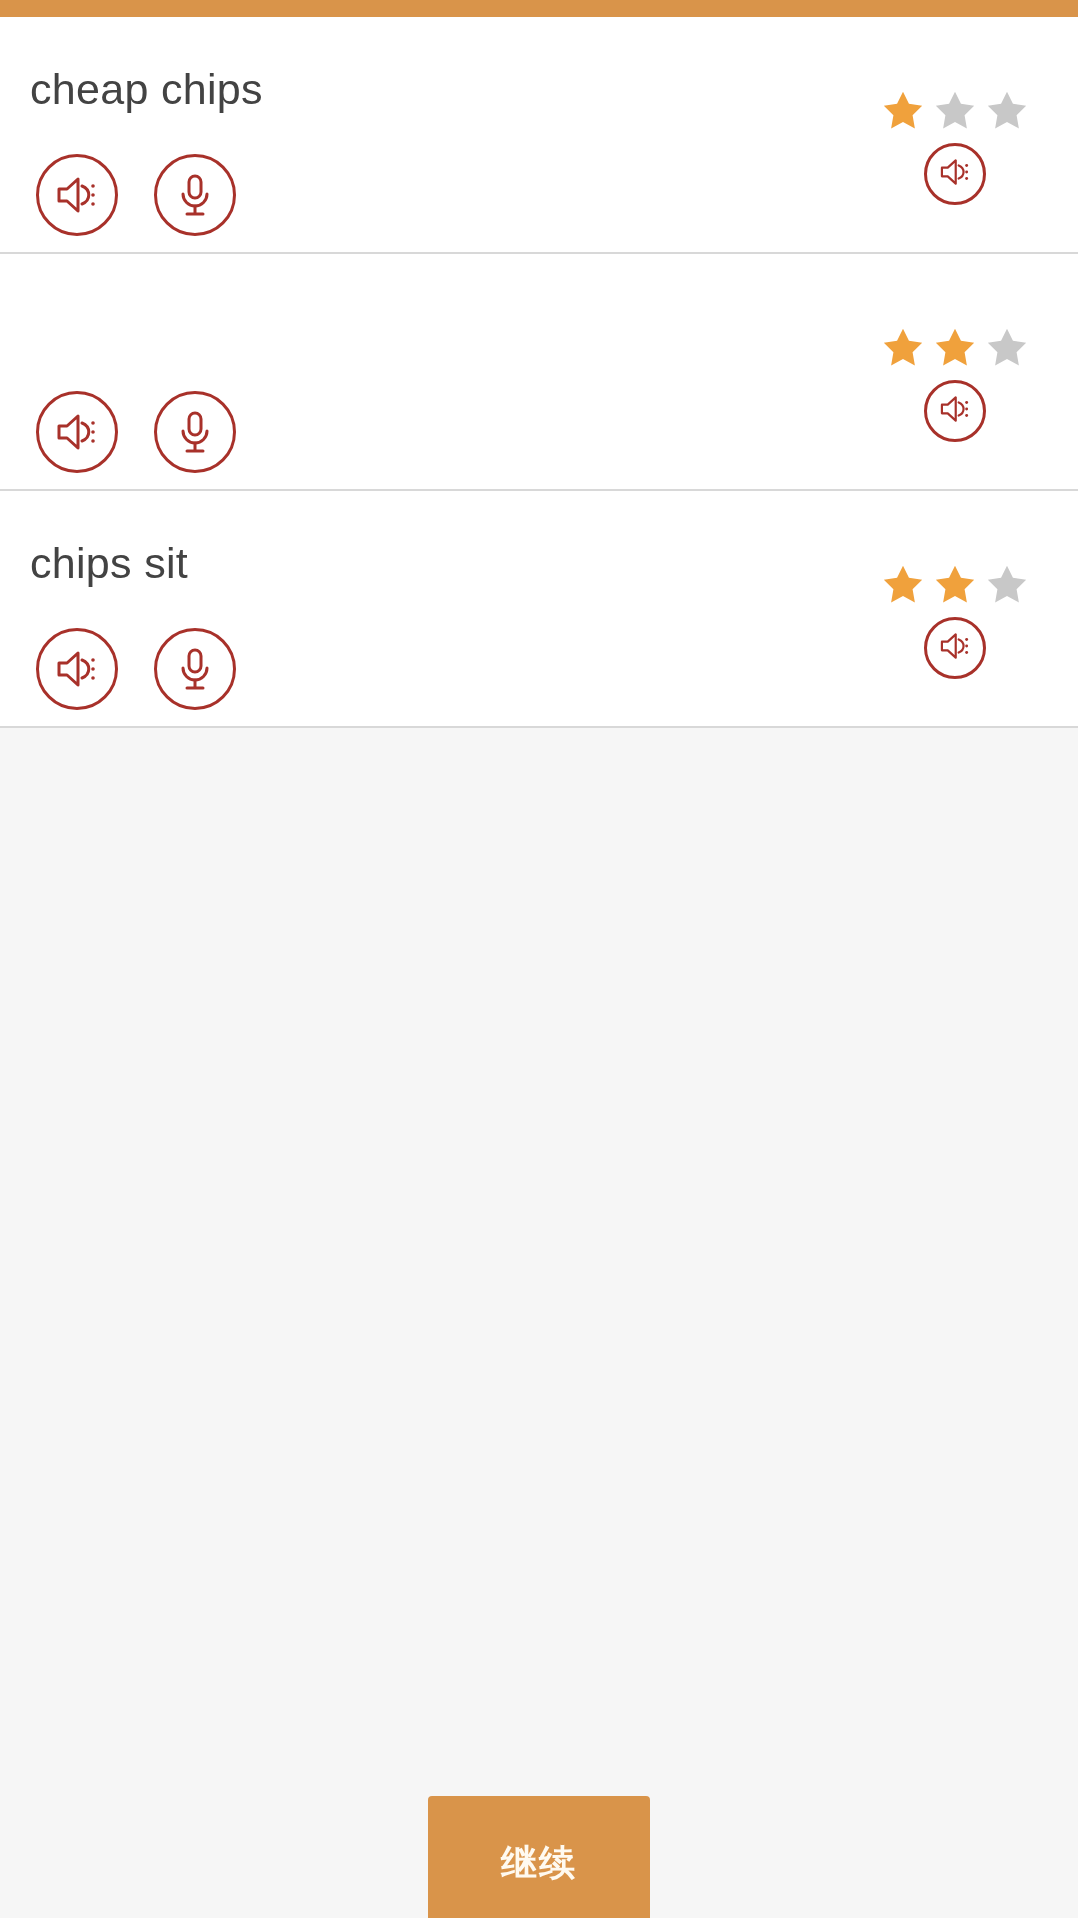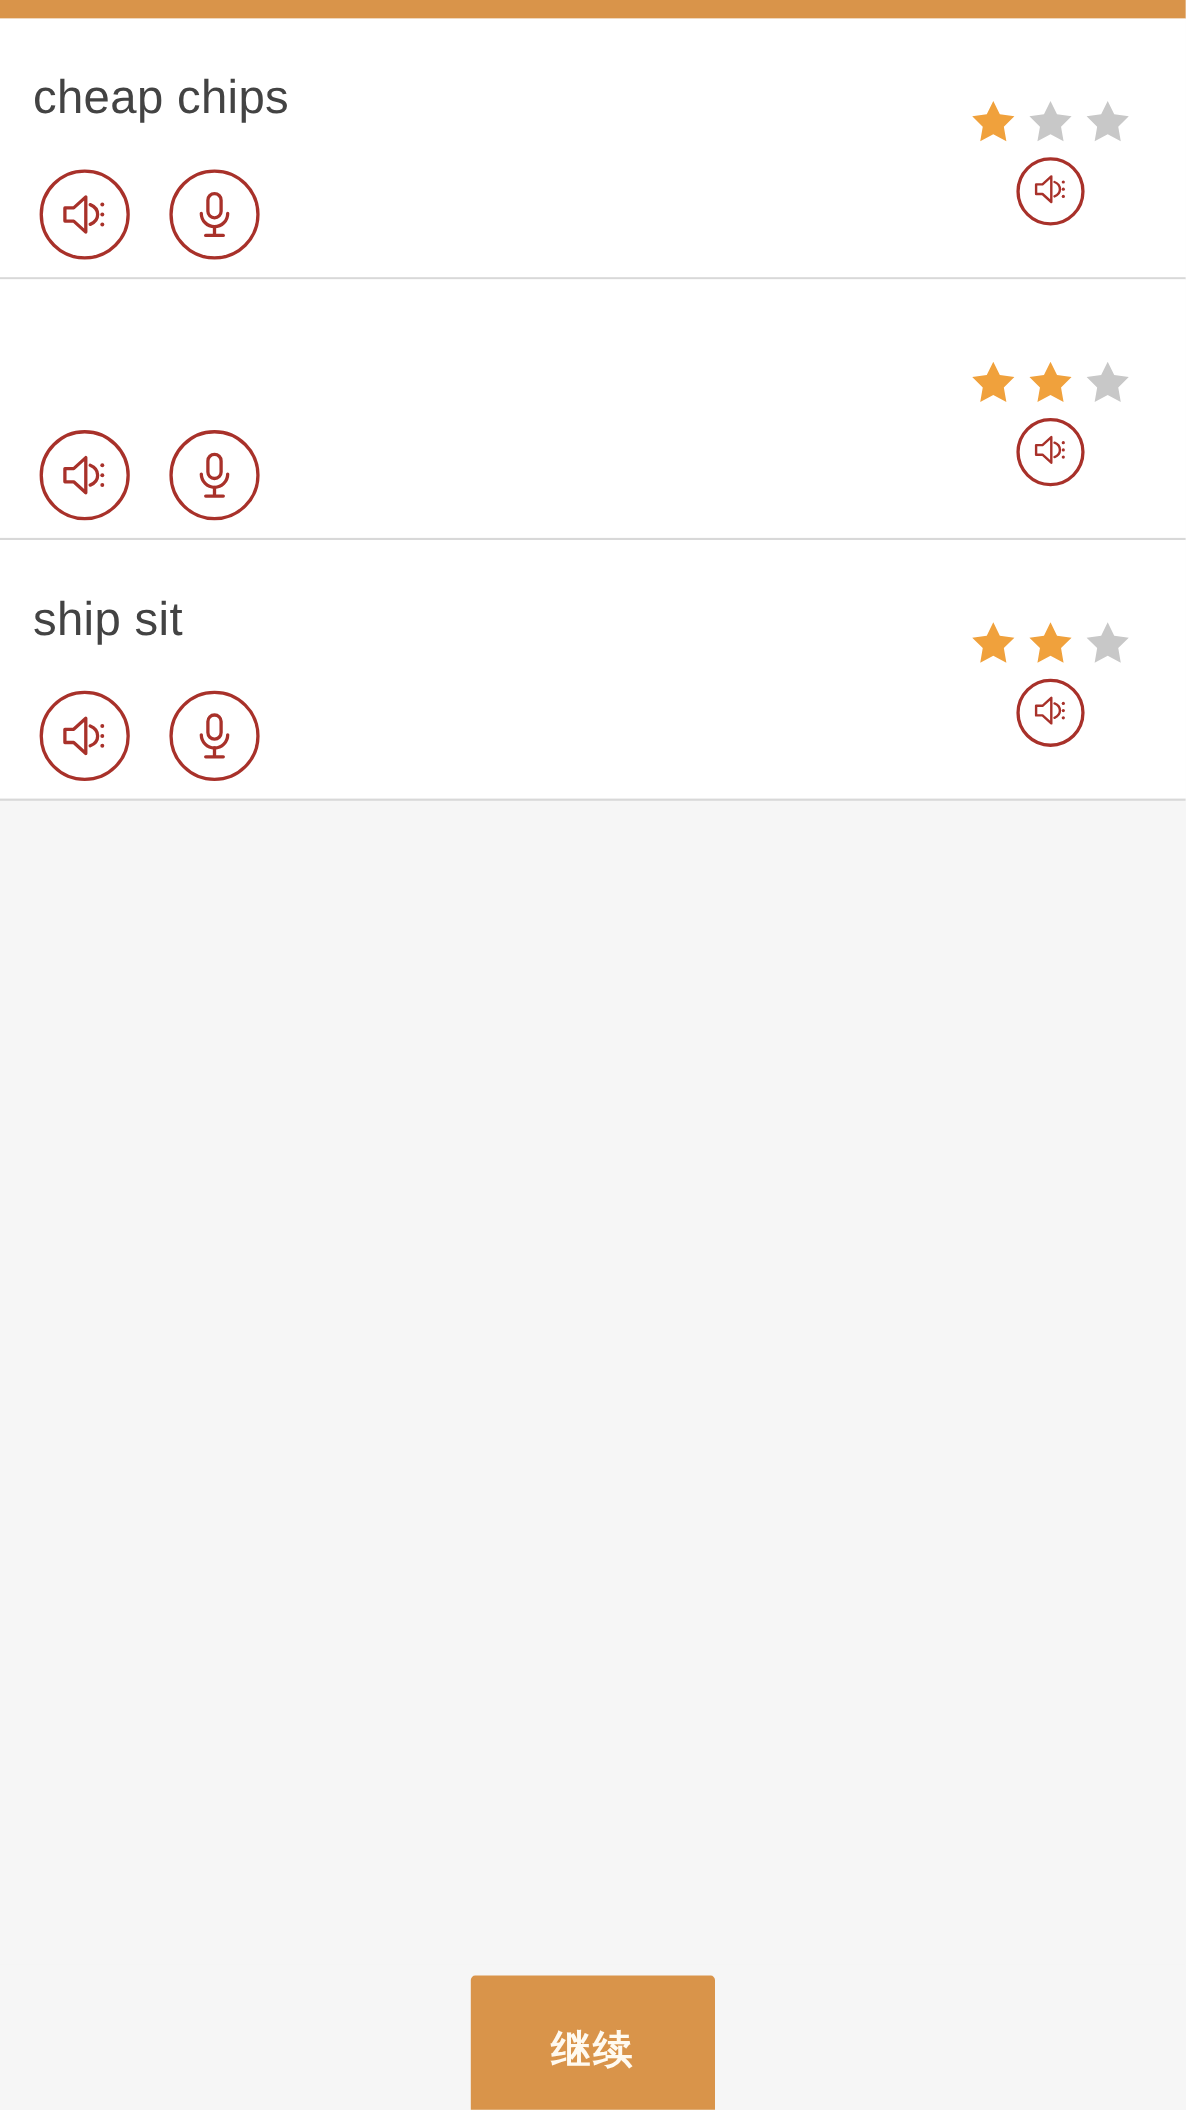--- a/index.html
+++ b/index.html
@@ -235,21 +235,21 @@
               <circle cx="40" cy="13" r="2" fill="#a8312a"></circle>
               <circle cx="40" cy="22" r="2" fill="#a8312a"></circle>
               <circle cx="40" cy="31" r="2" fill="#a8312a"></circle>
             </svg>
           </span>
         </div>
       </div>
     </div>
 
     <div class="row">
-      <div class="row-word">ship sit</div>
+      <div class="row-word">chips sit</div>
 
       <div class="row-controls">
         <div class="circle-btn">
           <span>
             <svg width="48" height="44" viewBox="0 0 48 44">
               <path d="M6 16 h8 L25 6 v32 L14 28 H6 Z" fill="none" stroke="#a8312a" stroke-width="3" stroke-linejoin="round"></path>
               <path d="M29 13 a12 10 0 0 1 0 18" fill="none" stroke="#a8312a" stroke-width="3" stroke-linecap="round"></path>
               <circle cx="40" cy="13" r="1.8" fill="#a8312a"></circle>
               <circle cx="40" cy="22" r="1.8" fill="#a8312a"></circle>
               <circle cx="40" cy="31" r="1.8" fill="#a8312a"></circle>

